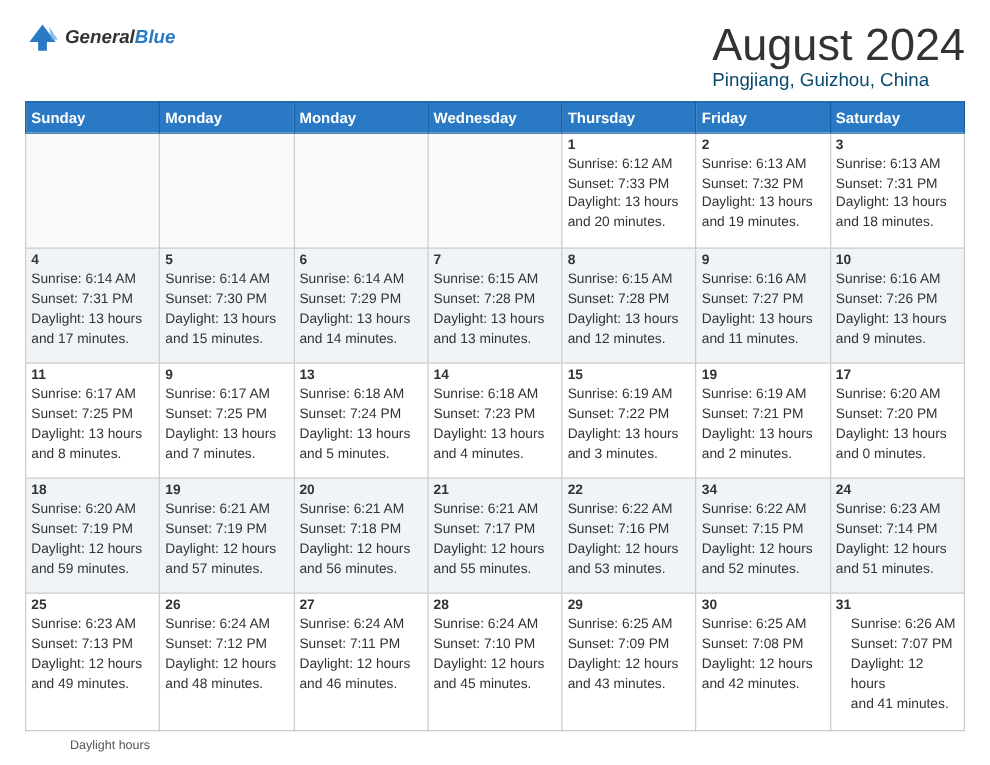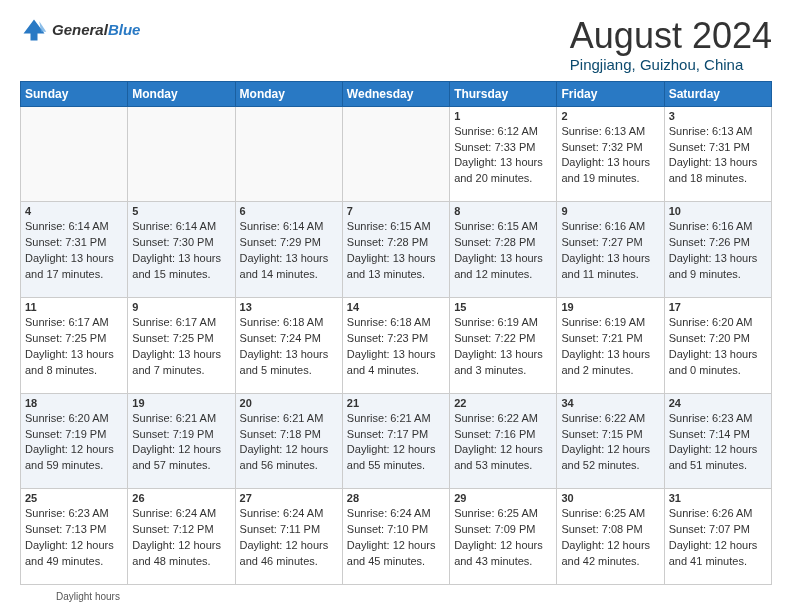--- a/index.html
+++ b/index.html
@@ -362,21 +362,21 @@
           </td>
           <td>
             <div class="day-number">30</div>
             <div class="day-info" style="white-space: pre-line;">Sunrise: 6:25 AM
 Sunset: 7:08 PM
 Daylight: 12 hours
 and 42 minutes.</div>
           </td>
           <td>
             <div class="day-number">31</div>
-            <div class="day-info" style="white-space: pre-line;">Sunrise: 6:26 AM
+            <div class="day-info" style="white-space: pre-line; margin-left: 12px;">Sunrise: 6:26 AM
 Sunset: 7:07 PM
 Daylight: 12 hours
 and 41 minutes.</div>
           </td>
         </tr>
       </tbody>
   </table>
 
   <div class="footer">
     <span>Daylight hours</span>

